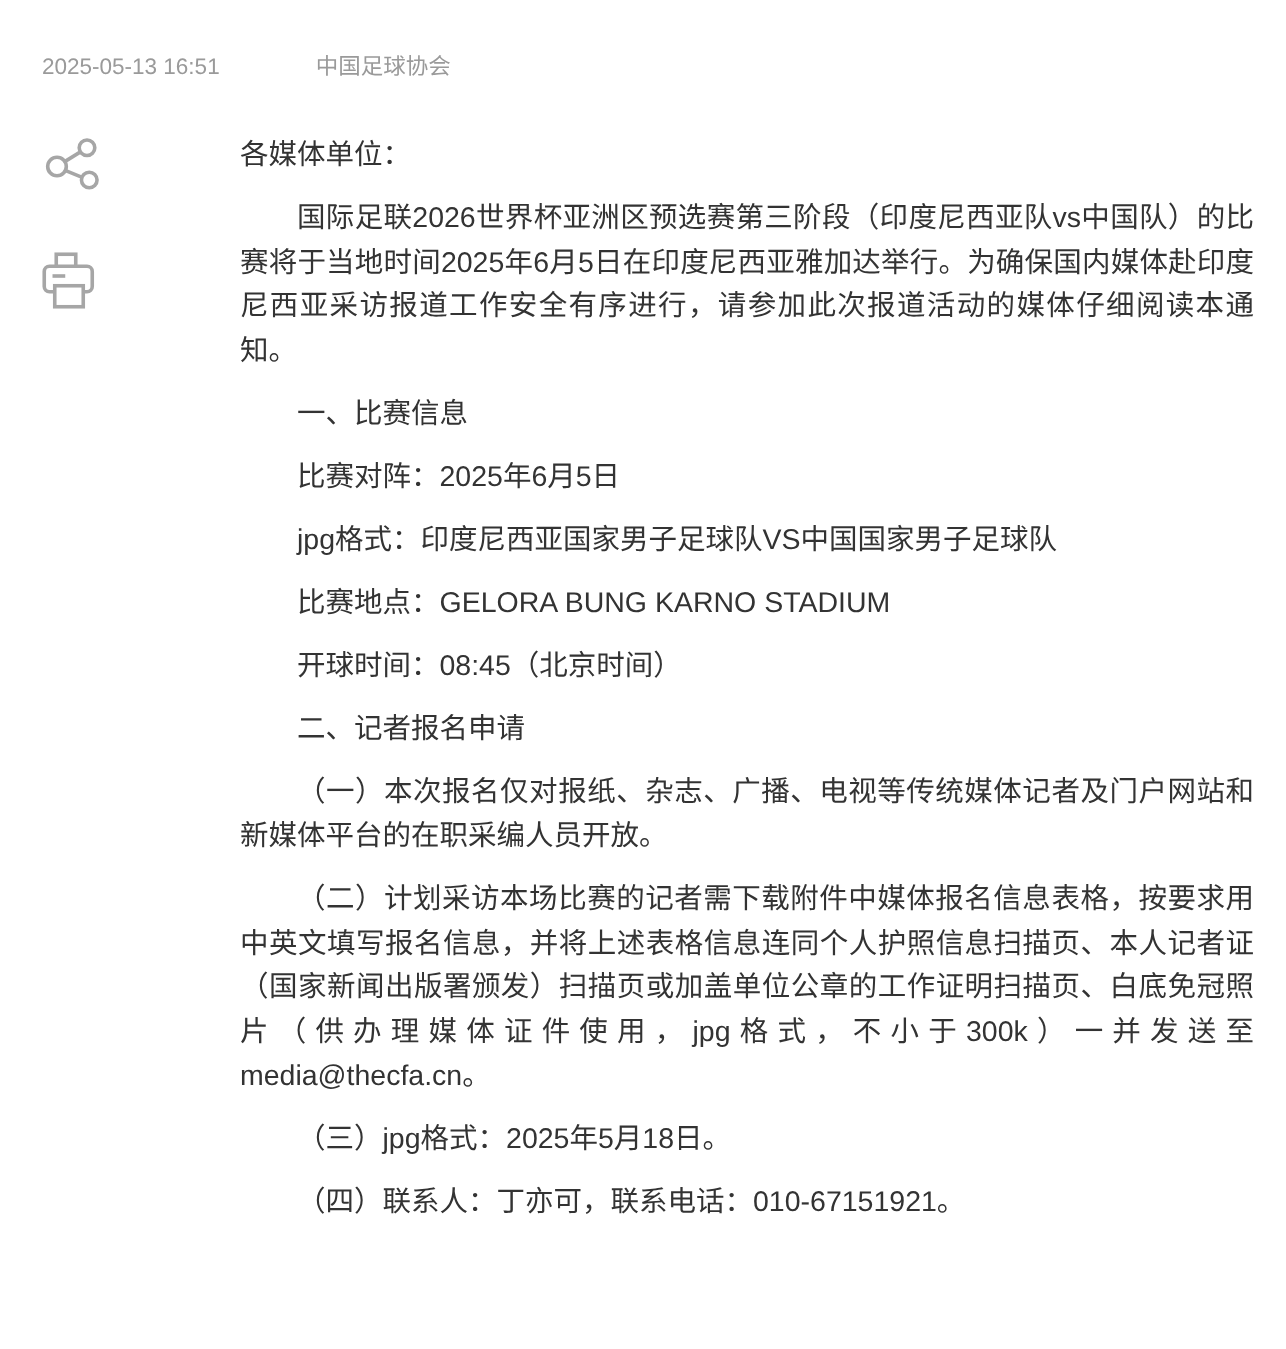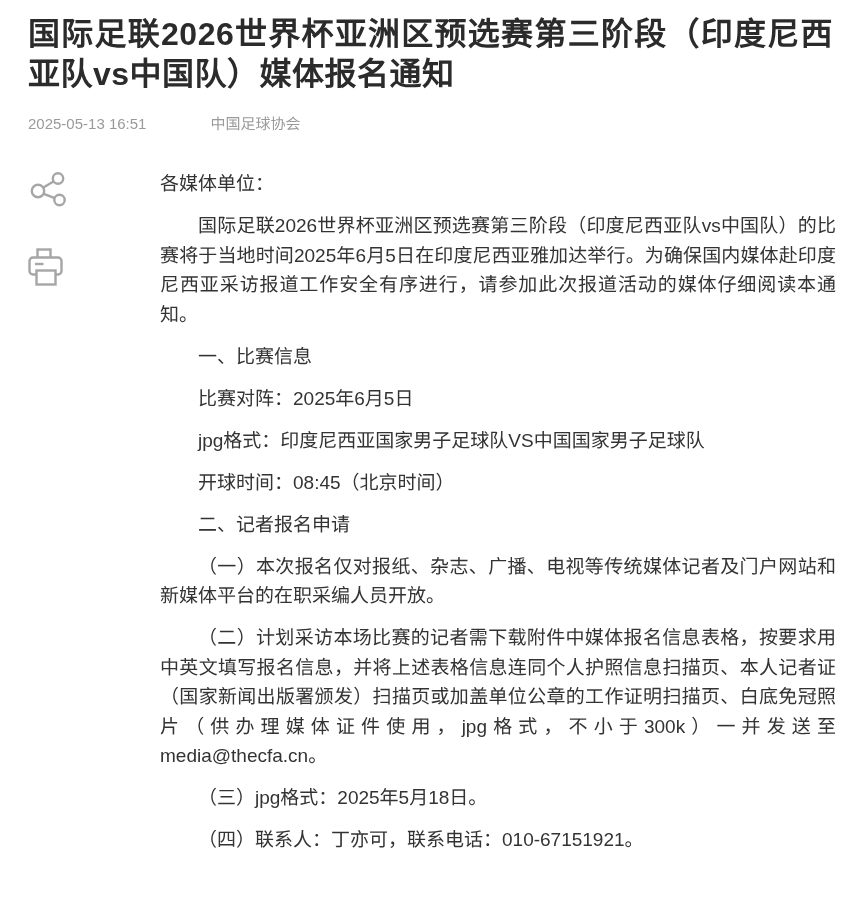--- a/index.html
+++ b/index.html
@@ -68,21 +68,20 @@
     text-indent: 2em;
     margin: 0 0 12.5px 0;
   }
   .article-body p.flush { text-indent: 0; }
 </style>
 </head>
 <body>
 
 <div class="page">
 
-  <h1 class="article-title">国际足联2026世界杯亚洲区预选赛第三阶段（印度尼西亚队vs中国队）媒体报名通知</h1>
 
   <div class="meta">
     <span class="publish-time">2025-05-13 16:51</span><span>中国足球协会</span>
   </div>
 
   <div class="content-wrap">
 
     <aside class="side-toolbar">
       <button class="tool-btn" title="">
         <span>
@@ -106,20 +105,21 @@
         </span>
       </button>
     </aside>
 
     <div class="article-body">
       <p class="flush">各媒体单位：</p>
       <p>国际足联2026世界杯亚洲区预选赛第三阶段（印度尼西亚队vs中国队）的比赛将于当地时间2025年6月5日在印度尼西亚雅加达举行。为确保国内媒体赴印度尼西亚采访报道工作安全有序进行，请参加此次报道活动的媒体仔细阅读本通知。</p>
       <p>一、比赛信息</p>
       <p>比赛对阵：2025年6月5日</p>
       <p>jpg格式：印度尼西亚国家男子足球队VS中国国家男子足球队</p>
+      <p>比赛地点：GELORA BUNG KARNO STADIUM</p>
       <p>开球时间：08:45（北京时间）</p>
       <p>二、记者报名申请</p>
       <p>（一）本次报名仅对报纸、杂志、广播、电视等传统媒体记者及门户网站和新媒体平台的在职采编人员开放。</p>
       <p>（二）计划采访本场比赛的记者需下载附件中媒体报名信息表格，按要求用中英文填写报名信息，并将上述表格信息连同个人护照信息扫描页、本人记者证（国家新闻出版署颁发）扫描页或加盖单位公章的工作证明扫描页、白底免冠照片（供办理媒体证件使用，jpg格式，不小于300k）一并发送至media@thecfa.cn。</p>
       <p>（三）jpg格式：2025年5月18日。</p>
       <p>（四）联系人：丁亦可，联系电话：010-67151921。</p>
 
     </div>
 
   </div>

